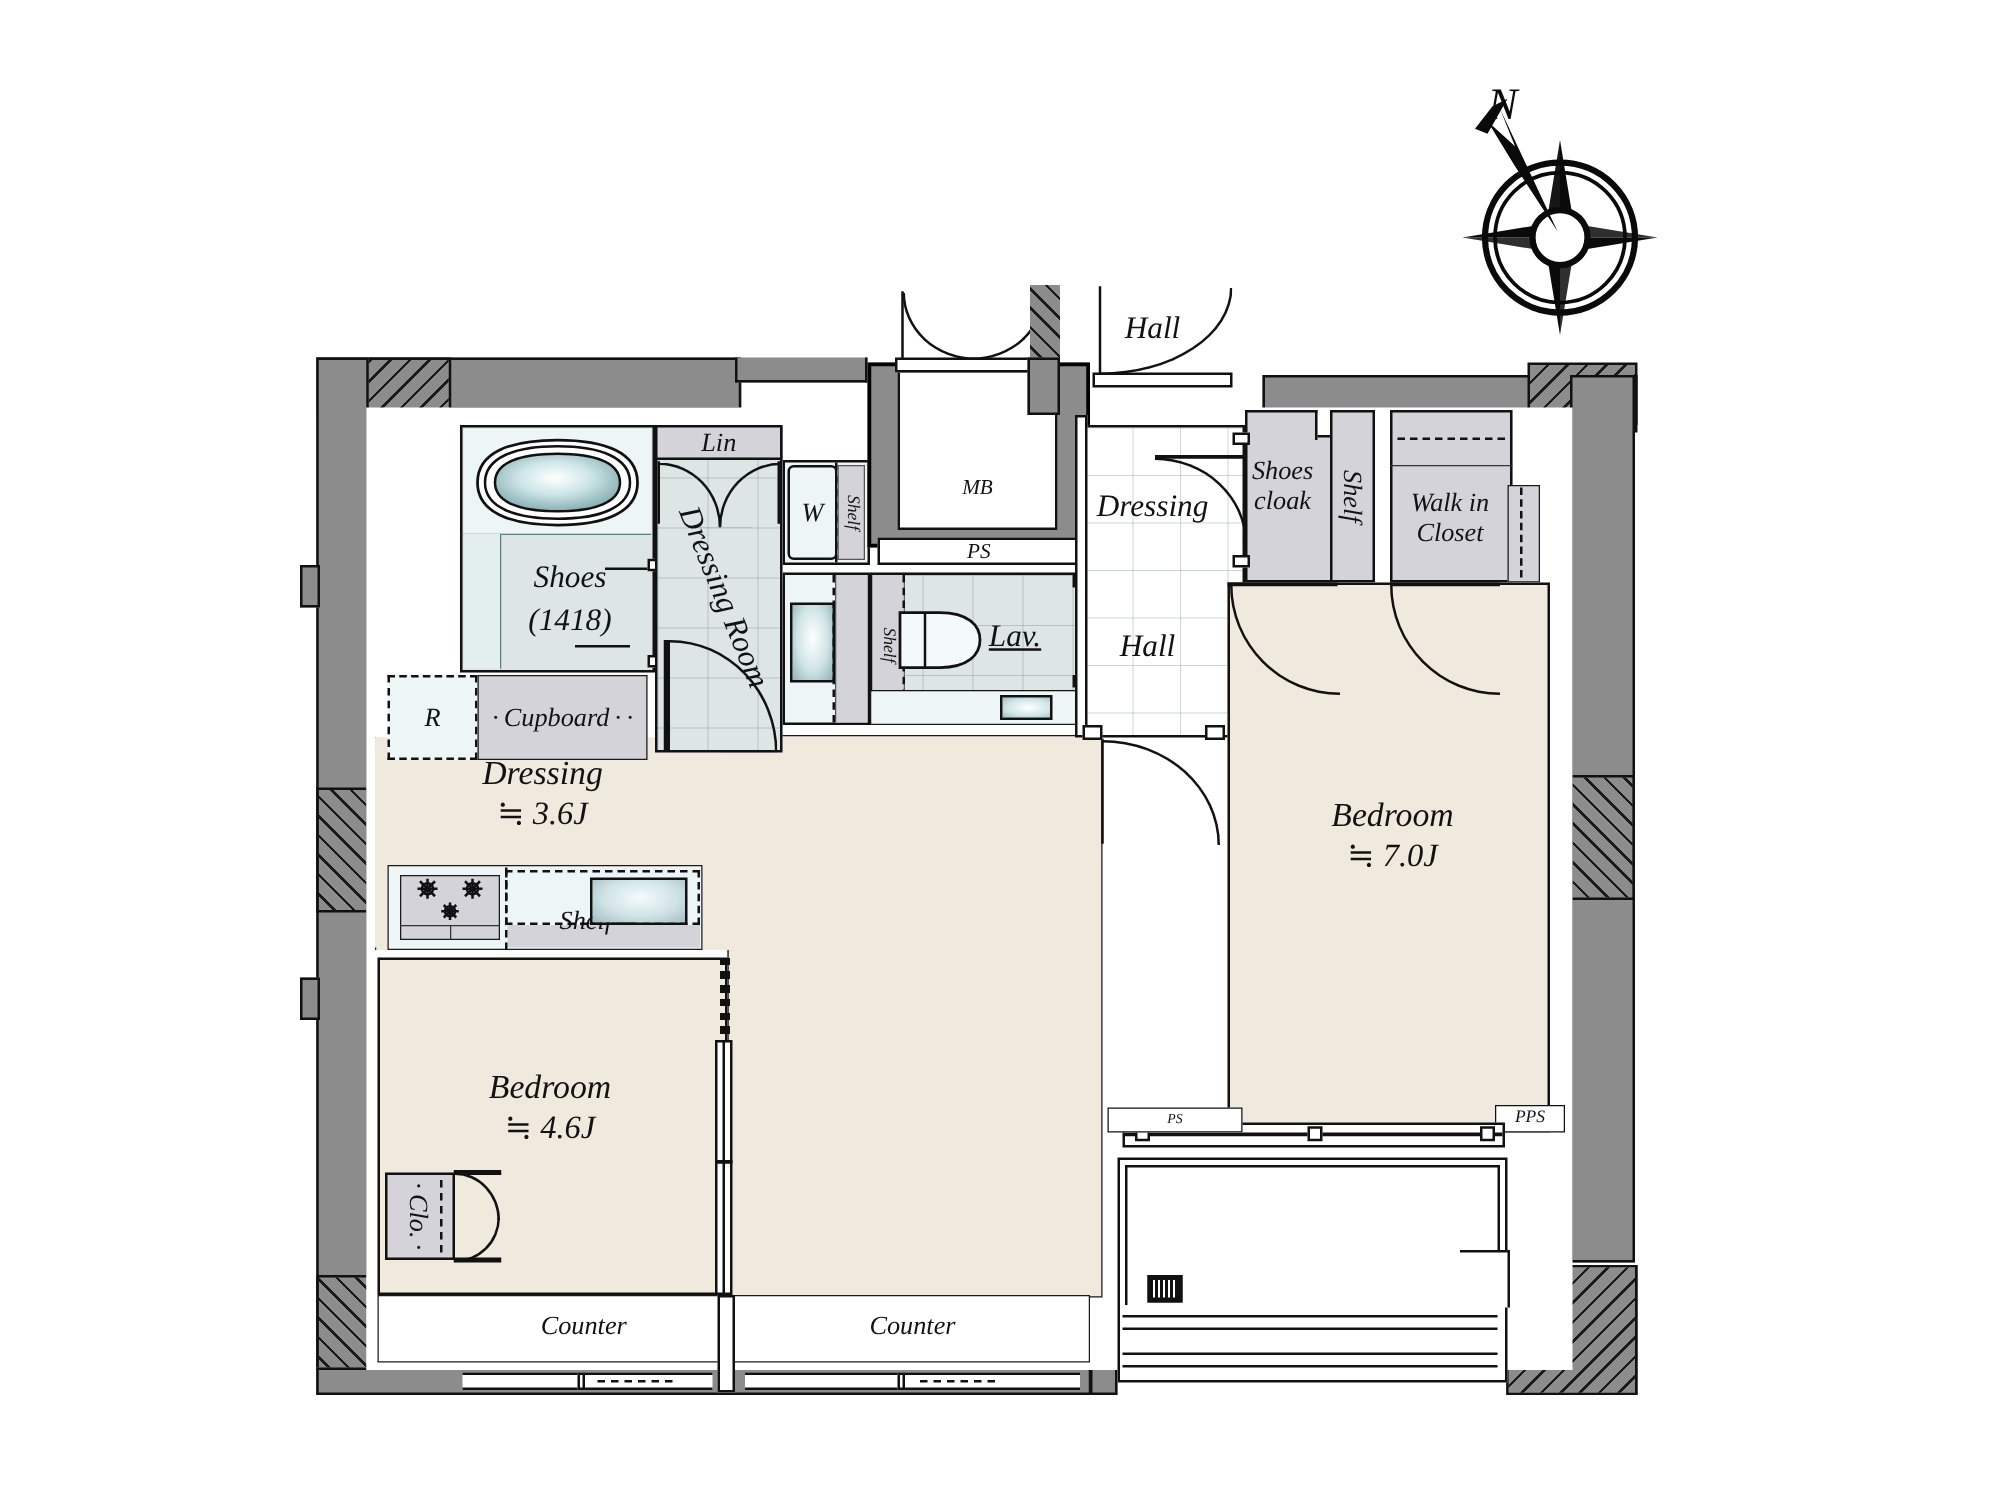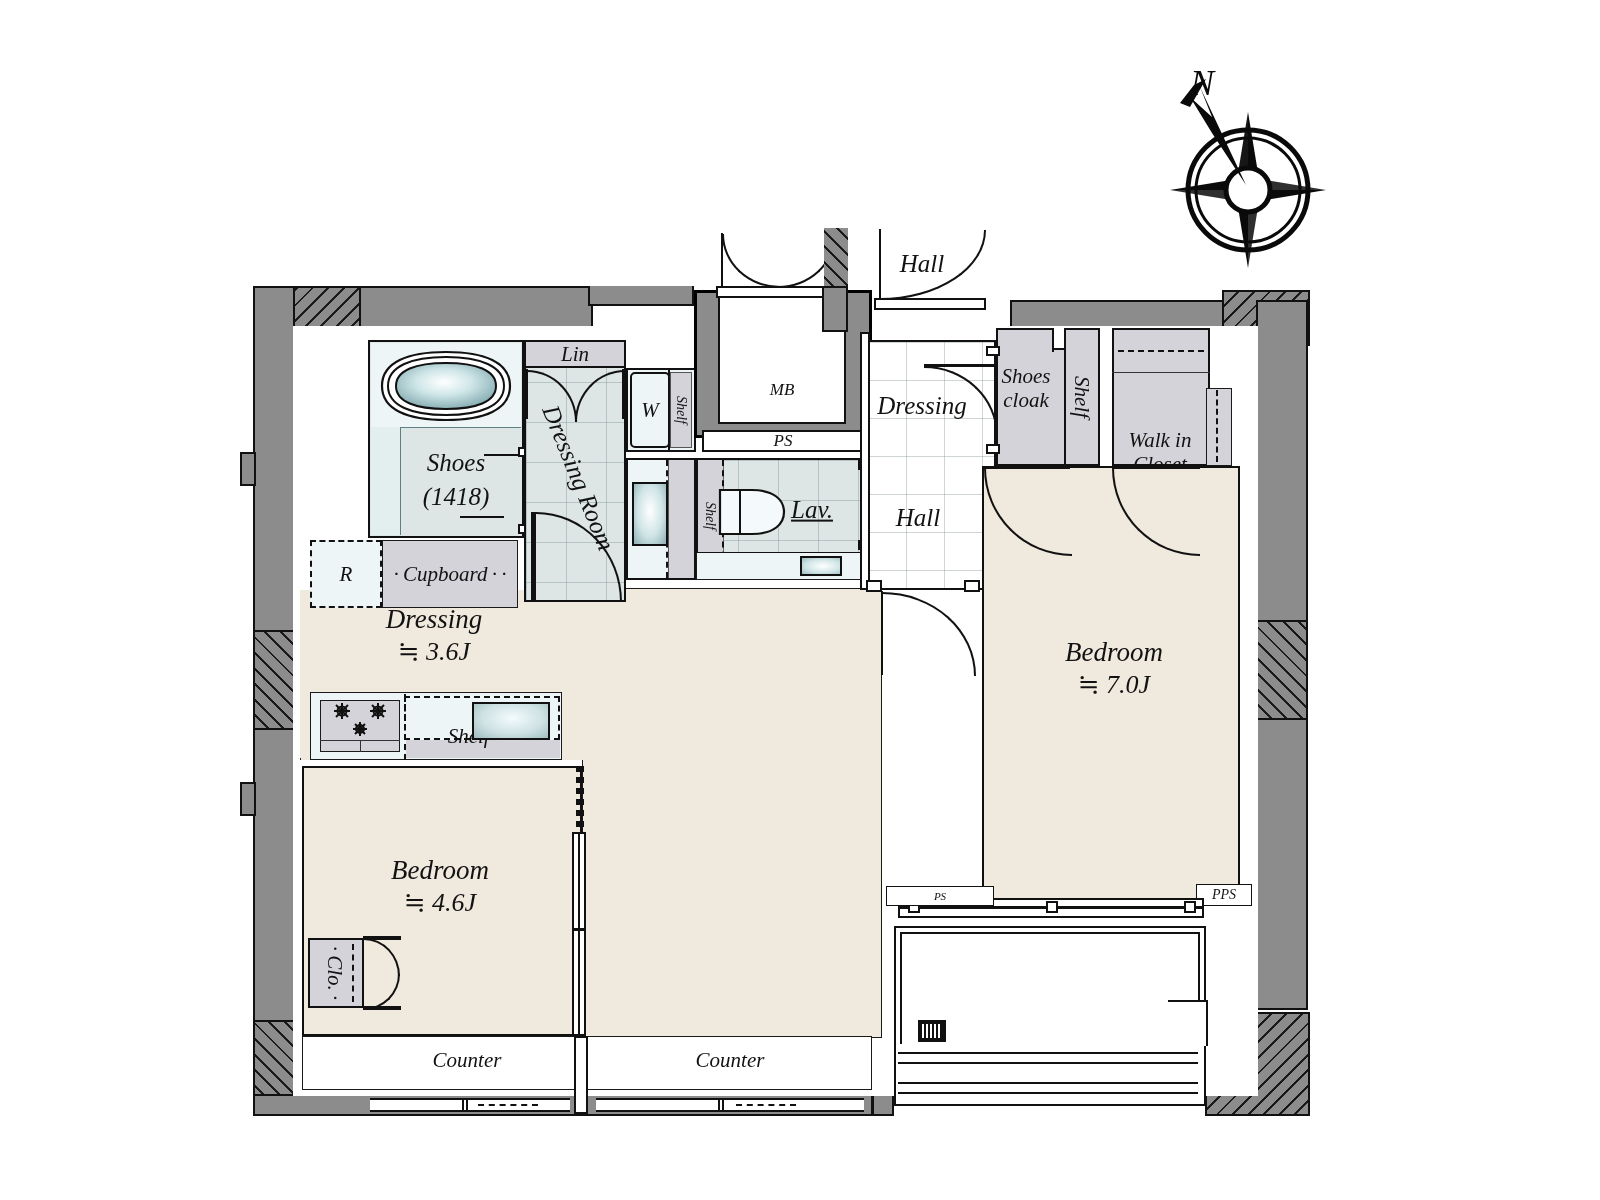--- a/index.html
+++ b/index.html
@@ -293,21 +293,21 @@
 
   <div class="abs f-closet s2" style="left:1064px;top:328px;width:36px;height:138px;"></div>
   <div class="lbl med vert" style="left:1082px;top:397px;">Shelf</div>
 
   <div class="abs f-white s2" style="left:986px;top:346px;width:14px;height:10px;"></div>
   <div class="abs f-white s2" style="left:986px;top:444px;width:14px;height:10px;"></div>
 
   <div class="abs f-closet s2" style="left:1112px;top:328px;width:98px;height:138px;"></div>
   <div class="abs dash-h" style="left:1118px;top:350px;width:86px;"></div>
   <div class="abs" style="left:1112px;top:372px;width:98px;height:1px;background:#333;"></div>
-  <div class="lbl med" style="left:1160px;top:414px;margin-top:38px;">
+  <div class="lbl med" style="left:1160px;top:414px;">
     <span style="display:block;">Walk in</span>
       <span style="display:block;">Closet</span>
   </div>
   <div class="abs f-closet s1" style="left:1206px;top:388px;width:26px;height:78px;"></div>
   <div class="abs dash-v" style="left:1216px;top:390px;height:72px;border-color:#111;"></div>
 
   <div class="abs f-room s2" style="left:982px;top:466px;width:258px;height:440px;"></div>
   <div class="lbl big" style="left:1114px;top:668px;">
     <span>Bedroom</span>
     <span class="area">≒ 7.0J</span>

